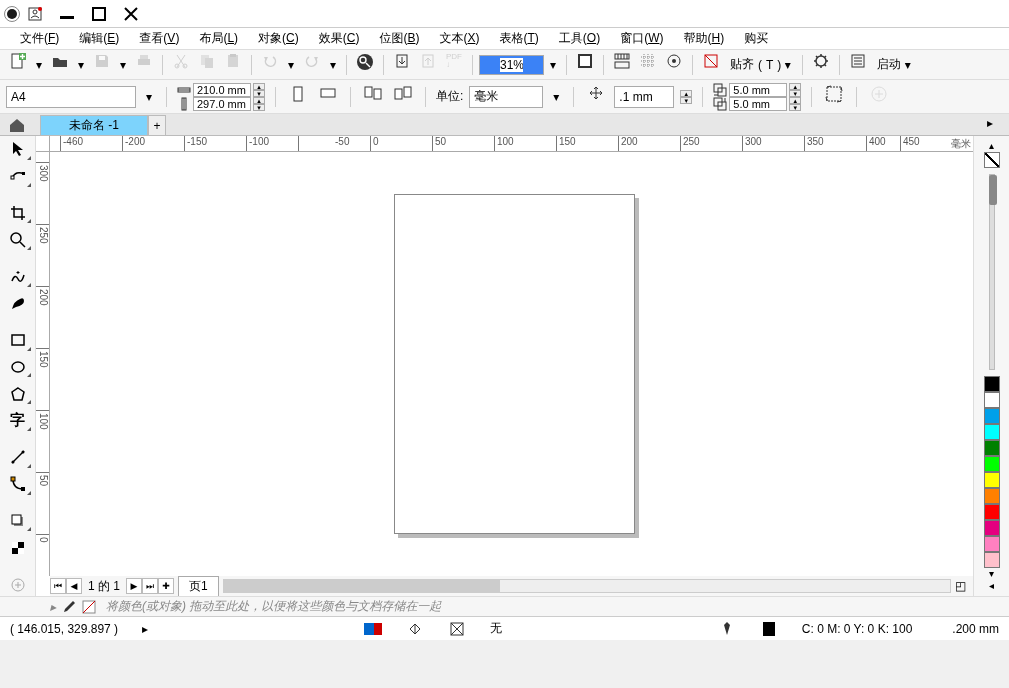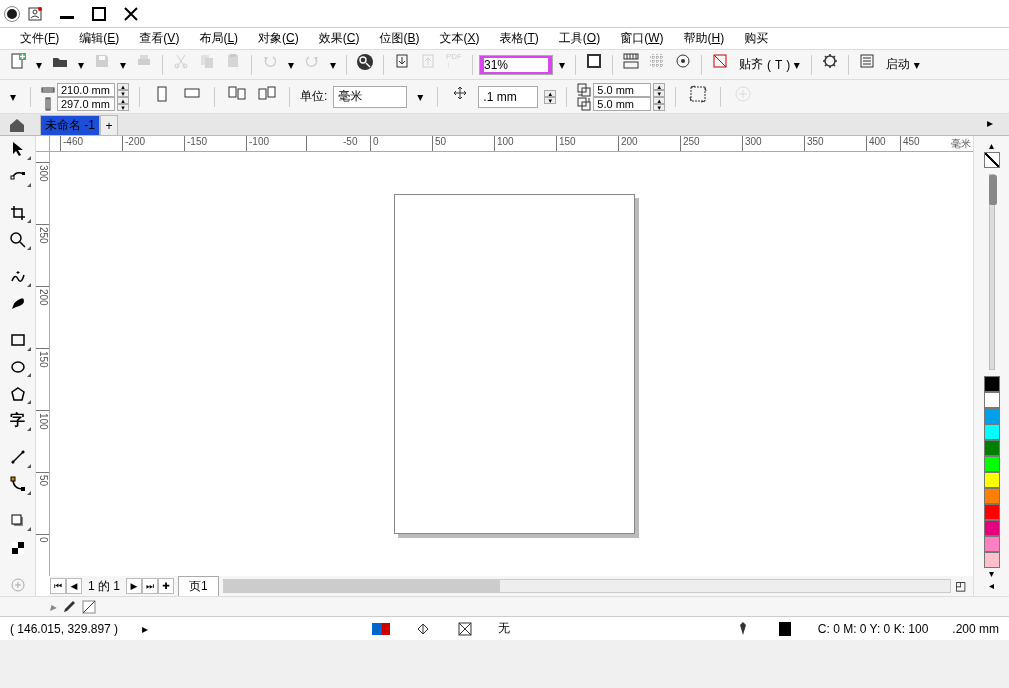--- a/index.html
+++ b/index.html
@@ -13,38 +13,38 @@
 .titlebar .winbtn { width: 18px; height: 18px; display:flex; align-items:center; justify-content:center; cursor:pointer;}
 
 .menubar { height: 22px; background: #fff; display: flex; align-items: center; padding-left: 10px; gap: 0; border-bottom: 1px solid #ddd;}
 .menubar .mitem { padding: 2px 10px; cursor: pointer; text-align: center; }
 .menubar .mitem .u { text-decoration: underline; }
 
 .toolbar1 { height: 30px; background: #f6f6f6; display: flex; align-items: center; padding: 0 6px; gap: 2px; border-bottom: 1px solid #ddd;}
 .tb-icon { width: 24px; height: 24px; display:flex; align-items:flex-start; justify-content:center; cursor:pointer; color:#333;}
 .tb-icon.disabled { opacity:.35; cursor:default;}
 .tsep { width:1px; height:20px; background:#ccc; margin:0 4px;}
-.zoombox { width: 74px; height: 20px; border:1px solid #aaa; background:#d946ef; display:flex; align-items:center; padding:0 4px;}
+.zoombox { width: 65px; height: 20px; border:1px solid #aaa; background:#3b82f6; display:flex; align-items:center; padding:0 20px;}
 .zoomin { border:none; outline:none; width:100%;}
 .dd { width:14px; height:20px; display:flex;align-items:center;justify-content:center; cursor:pointer;}
 .btn-paste { height:22px; border:1px solid transparent; padding:0 4px; display:flex;align-items:center;gap:4px;cursor:pointer;}
 
 .toolbar2 { height: 34px; background: #f6f6f6; display:flex; align-items:center; padding:0 6px; gap:6px; border-bottom: 1px solid #ddd;}
 .combo { height:22px; border:1px solid #aaa; background:#fff; display:flex; align-items:center; padding:0 4px;}
 .combo input{ border:none; outline:none; background:transparent;}
 .dimstack { display:flex; flex-direction:column; gap:0;}
 .dimrow { display:flex; align-items:center; gap:2px;}
 .dimrow input { width:58px; height:14px; border:1px solid #aaa; font-size:11px; padding:0 3px;}
 .spinbtns { display:flex; flex-direction:column;}
 .spinbtns div{ width:12px;height:7px;border:1px solid #aaa;background:#eee;font-size:7px;line-height:5px;text-align:center;cursor:pointer;}
 .small-icon{width:14px;height:14px;display:inline-block;}
 
 .doc-tabs { height:22px; background:#e7e7e7; display:flex; align-items:flex-end; padding-left: 40px; position:relative; border-bottom: 1px solid #bbb;}
 .doc-tabs .home{position:absolute;left:8px;top:3px;width:18px;height:16px;cursor:pointer;}
-.doc-tab { background:#1d4ed8; border:1px solid #bbb; border-bottom:none; padding:2px 4px; height:20px; display:flex;align-items:center; cursor:pointer;}
+.doc-tab { background:#7dd3fc; border:1px solid #bbb; border-bottom:none; padding:2px 28px; height:20px; display:flex;align-items:center; cursor:pointer;}
 .doc-tab.plus{background:#eee;width:18px;justify-content:center;padding:0;}
 
 .workspace { position:relative; height: 460px; background:#fff; overflow:hidden; }
 .toolbox { position:absolute; left:0; top:0; width:36px; height:100%; background:#f6f6f6; border-right:1px solid #ddd; display:flex; flex-direction:column; align-items:center; padding-top:2px; gap:4px;}
 .toolbox .tool { width:28px; height:24px; display:flex; align-items:center; justify-content:center; cursor:pointer; position:relative;}
 .toolbox .tool .fly{position:absolute;right:1px;bottom:1px;border-left:4px solid transparent;border-bottom:4px solid #555;}
 .toolbox .tsep2{height:6px;}
 
 .ruler-h { position:absolute; left:50px; top:0; right:36px; height:16px; background:#fff; border-bottom:1px solid #aaa; overflow:hidden;}
 .ruler-ticks { position:relative; height:100%;}
@@ -271,20 +271,23 @@
   <div class="tb-icon">
       <svg width="16" height="16">
         <rect x="2" y="2" width="12" height="12" fill="none" stroke="#333"></rect>
         <path d="M4 5 h8 M4 8 h8 M4 11 h8" stroke="#333"></path>
       </svg>
     </div>
   <div class="btn-paste"><span>启动</span> ▾</div>
 </div>
 
 <div class="toolbar2">
+  <div class="combo" style="width:130px">
+      <input style="width: 100%;" value="A4">
+    </div>
   <div class="dd">▾</div>
   <div class="tsep"></div>
   <div class="dimstack">
     <div class="dimrow">
       <svg class="small-icon">
           <rect x="1" y="5" width="12" height="4" fill="none" stroke="#333"></rect>
           <path d="M1 7 h12" stroke="#333"></path>
         </svg>
       <input value="210.0 mm" style="">
       <div class="spinbtns">
@@ -511,21 +514,21 @@
       </div>
   </div>
 
   <div class="ruler-corner"></div>
   <div class="ruler-h">
     <div class="ruler-ticks" id="rh">
         <div class="rtick" style="left: 10px;">-460</div>
         <div class="rtick" style="left: 72px;">-200</div>
         <div class="rtick" style="left: 134px;">-150</div>
         <div class="rtick" style="left: 196px;">-100</div>
-        <div class="rtick" style="left: 256px; padding-left: 36px;">-50</div>
+        <div class="rtick" style="left: 248px; padding-left: 36px;">-50</div>
         <div class="rtick" style="left: 320px;">0</div>
         <div class="rtick" style="left: 382px;">50</div>
         <div class="rtick" style="left: 444px;">100</div>
         <div class="rtick" style="left: 506px;">150</div>
         <div class="rtick" style="left: 568px;">200</div>
         <div class="rtick" style="left: 630px;">250</div>
         <div class="rtick" style="left: 692px;">300</div>
         <div class="rtick" style="left: 754px;">350</div>
         <div class="rtick" style="left: 816px;">400</div>
         <div class="rtick" style="left: 850px;">450</div>
@@ -600,20 +603,21 @@
           <path d="M11 1 L13 3 L5 11 L2 12 L3 9 Z" fill="#333"></path>
         </svg>
       </span>
     <span>
         <svg width="14" height="14">
           <rect x="1" y="1" width="12" height="12" fill="#fff" stroke="#888"></rect>
           <path d="M1 13 L13 1" stroke="#c00"></path>
         </svg>
       </span>
   </div>
+  <span>将颜色(或对象) 拖动至此处，以便将这些颜色与文档存储在一起</span>
 </div>
 
 <div class="statusbar">
   <span class="coords">( 146.015, 329.897 )</span>
   <span>▸</span>
   <div class="spacer"></div>
   <div class="sicon">
       <svg width="18" height="12">
         <rect width="18" height="12" fill="#06c"></rect>
         <rect x="10" width="8" height="12" fill="#c00"></rect>
@@ -637,14 +641,14 @@
       <svg width="14" height="16">
         <path d="M7 1 L10 4 L7 14 L4 4 Z" fill="#333"></path>
       </svg>
     </div>
   <div class="sicon">
       <svg width="12" height="14">
         <rect width="12" height="14" fill="#000"></rect>
       </svg>
     </div>
   <span>C: 0 M: 0 Y: 0 K: 100</span>
-  <span style="margin-left:0">.200 mm</span>
+  <span style="margin-left:16px">.200 mm</span>
 </div>
 
 </body></html>

